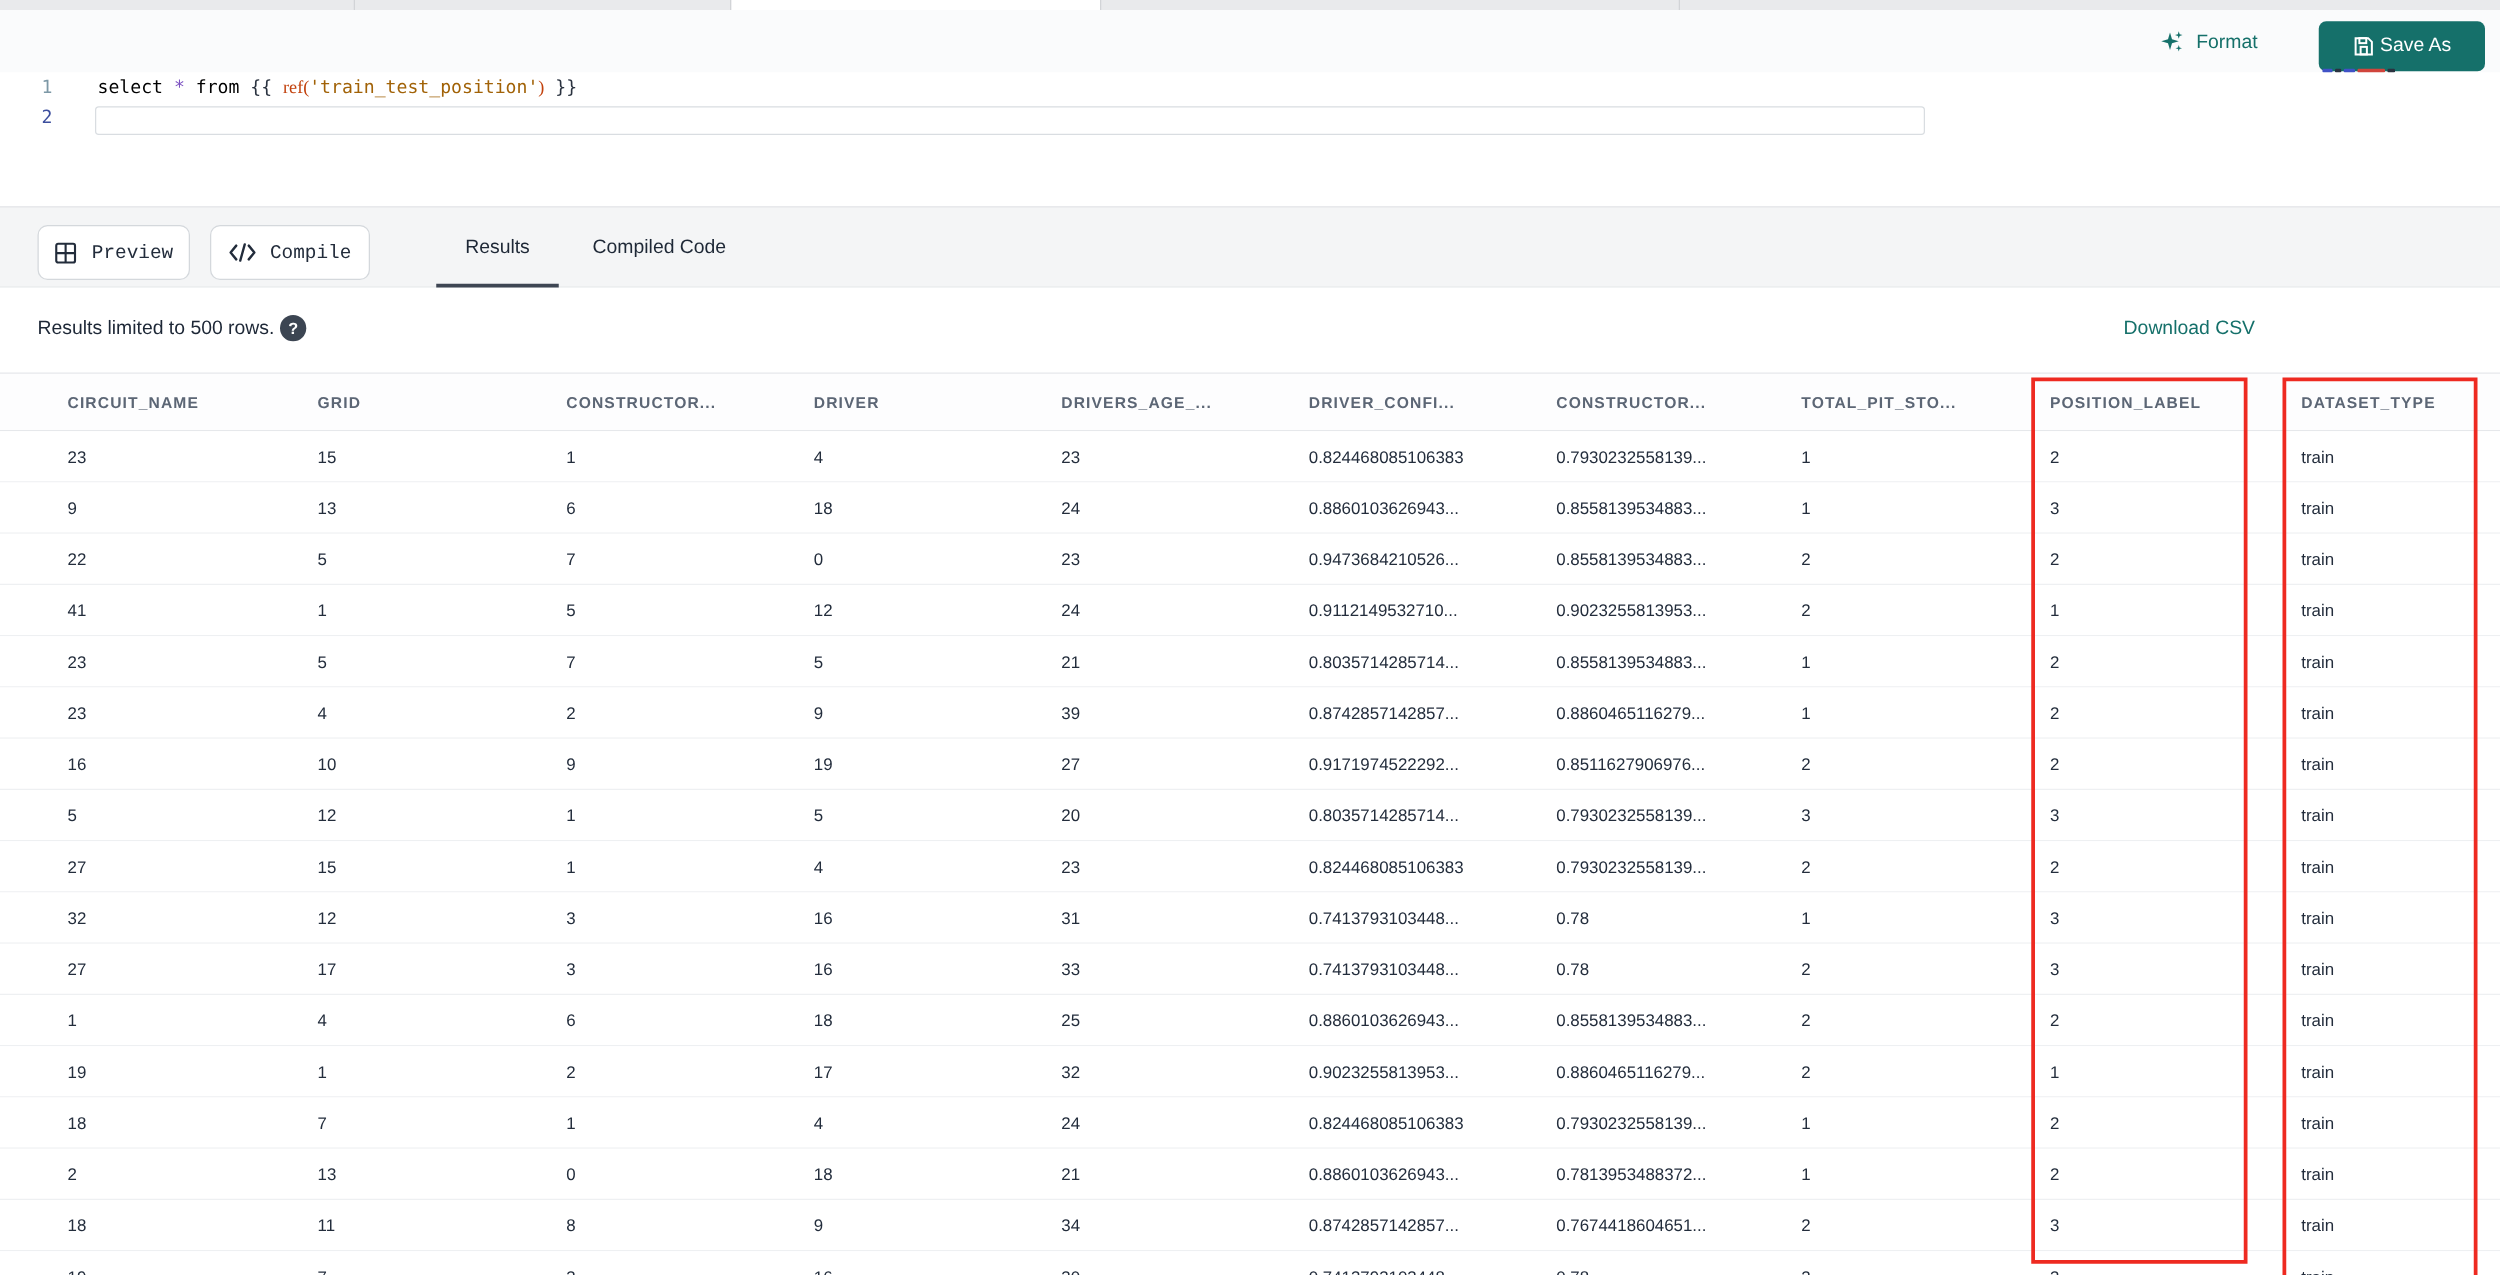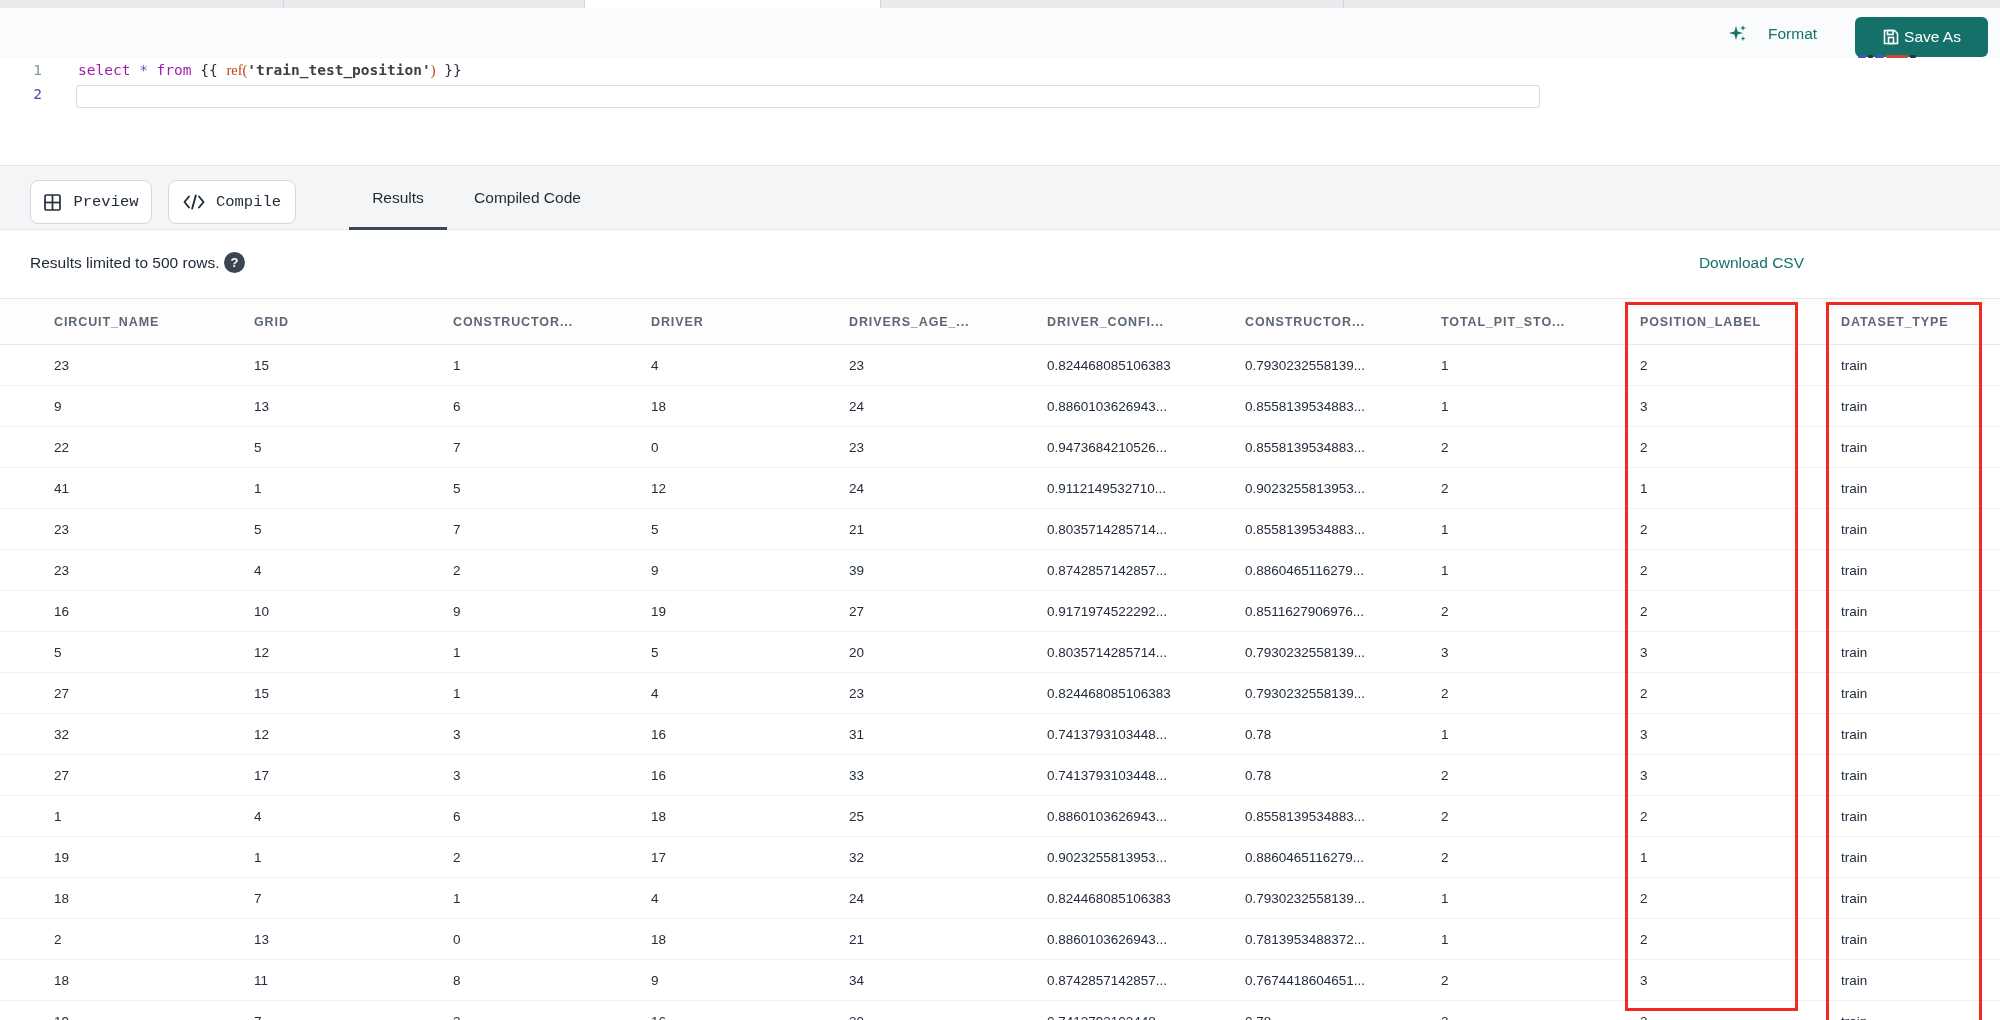--- a/index.html
+++ b/index.html
@@ -6,37 +6,37 @@
   body { font-family:"Liberation Sans", sans-serif; background:#fff; }
   .app { position:relative; width:2000px; height:1020px; overflow:hidden; background:#fff; color:#222c3b; }
 
   
   .tabstrip { position:absolute; top:0; left:0; width:2000px; height:8px; background:#e9eaec; }
   .tabstrip .seg-active { position:absolute; left:585px; width:295px; height:8px; background:#ffffff; }
   .tabstrip .div { position:absolute; top:0; width:1px; height:8px; background:#d2d4d7; }
 
   
   .ed-toolbar { position:absolute; top:8px; left:0; width:2000px; height:50px; background:#fafbfc; }
-  .format-btn { position:absolute; top:16px; left:1728px; display:flex; align-items:center; gap:20px;
+  .format-btn { position:absolute; top:16px; left:1728px; display:flex; align-items:center; gap:9px;
                 color:#15706a; font-size:15.5px; cursor:pointer; }
   .saveas-btn { position:absolute; top:9px; left:1855px; width:133px; height:40px; background:#15706a;
                 border:none; border-radius:6px; color:#fff; font-size:15.5px; font-family:"Liberation Sans",sans-serif;
                 display:flex; align-items:center; justify-content:center; gap:4px; cursor:pointer; }
 
   
   .editor { position:absolute; top:58px; left:0; width:2000px; height:107px; background:#fff; }
   .gutter-num { position:absolute; width:30px; text-align:right; font-family:"DejaVu Sans Mono",monospace; font-size:14.5px; }
   .ln1 { top:4px; left:12px; color:#7d98a6; }
   .ln2 { top:28px; left:12px; color:#3d4f9e; }
   .codeline { position:absolute; top:4px; left:78px; font-family:"DejaVu Sans Mono",monospace; font-size:14.5px; white-space:pre; }
-  .tk-kw { color:#a21caf; }
+  .tk-kw { color:#000000; }
   .tk-op { color:#7a4fc0; }
   .tk-br { color:#2b3340; }
   .tk-fn { color:#c2410c;font-family:Liberation Serif, serif; }
-  .tk-str { color:#404040;font-weight:bold; }
+  .tk-str { color:#a16207; }
   .line2-box { position:absolute; top:27px; left:76px; width:1464px; height:23px; border:1px solid #d9dde1; border-radius:3px; background:#fff; }
   .minimap { position:absolute; top:-6px; left:1858px; width:70px; height:5px; display:flex; gap:2px; align-items:center; }
   .minimap span { height:3px; border-radius:1px; display:inline-block; }
 
   
   .action-bar { position:absolute; top:165px; left:0; width:2000px; height:65px; background:#f4f5f6;
                 border-top:1px solid #e3e5e8; border-bottom:1px solid #e9ebed; }
   .btn { position:absolute; top:14px; height:44px; background:#fff; border:1px solid #d4d8dc; border-radius:8px;
          display:flex; align-items:center; justify-content:center; gap:11px; font-size:15.5px; color:#222c3b;
          font-family:Liberation Mono, monospace; cursor:pointer; }

